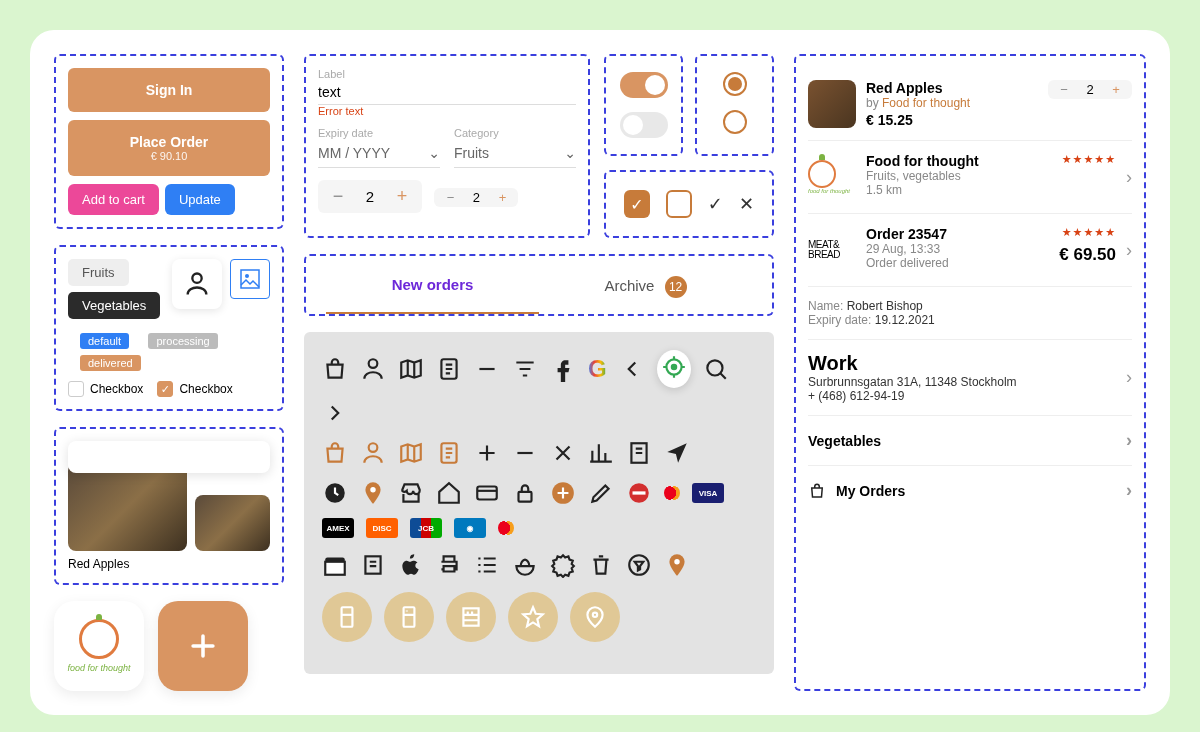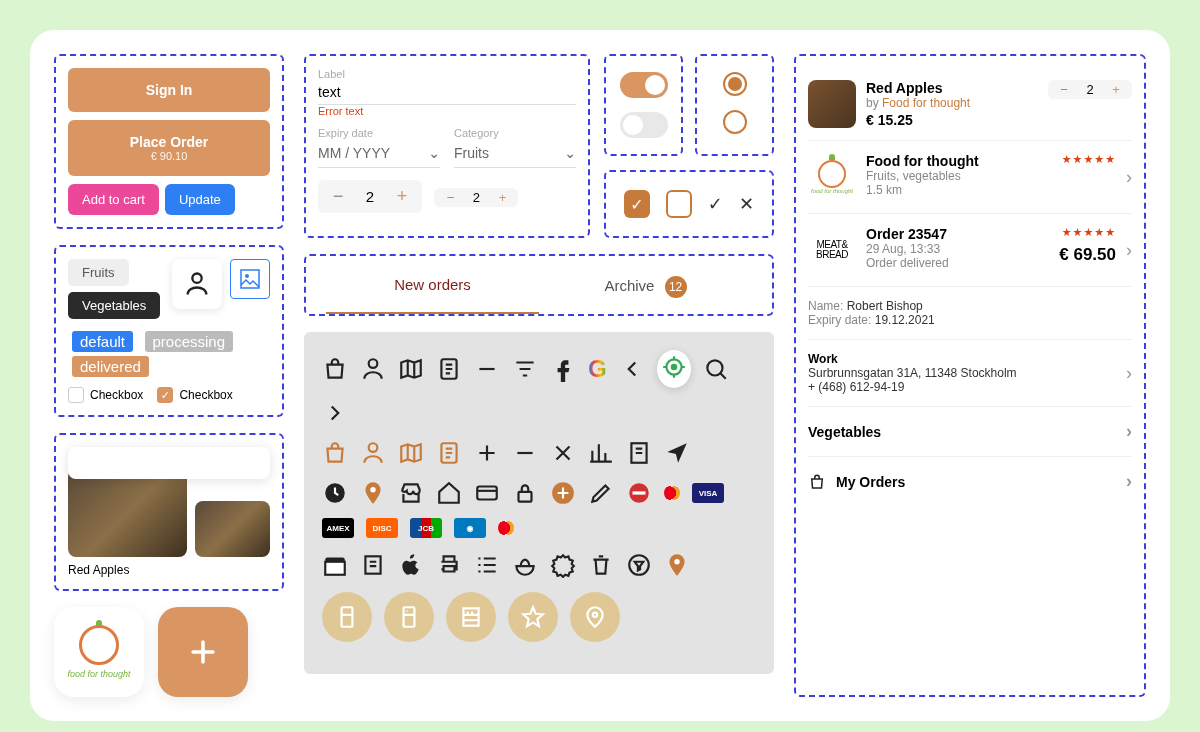--- a/index.html
+++ b/index.html
@@ -13,21 +13,21 @@
 .btn-lg small { display: block; font-weight: 400; font-size: 11px; opacity: 0.9; }
 .btn-row { display: flex; gap: 6px; }
 .btn-sm { border: none; padding: 8px 14px; border-radius: 6px; font-size: 13px; color: #fff; cursor: pointer; }
 .btn-orange { background: #ec4899; }
 .btn-blue { background: #2f7ff4; }
 
 
 .chip { display: inline-block; padding: 6px 14px; border-radius: 5px; font-size: 13px; margin: 0 4px 6px 0; }
 .chip-grey { background: #eee; color: #555; }
 .chip-dark { background: #2b2b2b; color: #fff; }
-.tag { display:inline-block; font-size:15px; padding:2px 8px; border-radius:3px; margin:0 3px 4px 4px; color:#fff; }
+.tag { display:inline-block; font-size:11px; padding:2px 8px; border-radius:3px; margin:0 3px 4px 12px; color:#fff; }
 .tag-blue{background:#2f7ff4;} .tag-grey{background:#bbb;} .tag-orange{background:#d99562;}
 .checkbox-row { display:flex; align-items:center; gap:6px; font-size:12px; margin-top:6px;}
 .cb { width:16px; height:16px; border:1px solid #ccc; border-radius:3px; display:inline-flex; align-items:center; justify-content:center;}
 .cb.checked { background:#d99562; border-color:#d99562; color:#fff; font-size:11px;}
 .user-frame{width:50px;height:50px;border-radius:8px;box-shadow:0 2px 8px rgba(0,0,0,0.1);display:flex;align-items:center;justify-content:center;background:#fff;}
 .img-frame{width:40px;height:40px;border:1.5px solid #2f7ff4;border-radius:4px;display:flex;align-items:center;justify-content:center;color:#2f7ff4;}
 
 
 .thumbs{display:flex;gap:8px;align-items:flex-end;}
 .thumb{background:linear-gradient(135deg,#5a4a3a,#8b6f47,#3d3020);border-radius:8px;}
@@ -71,21 +71,21 @@
 .radio.on::after{content:'';width:14px;height:14px;background:#c77b3a;border-radius:50%;}
 .check-ctrl{display:flex;gap:16px;align-items:center;justify-content:center;padding:18px;}
 .cbox{width:28px;height:28px;border-radius:6px;display:flex;align-items:center;justify-content:center;font-size:16px;}
 .cbox.filled{background:#c77b3a;color:#fff;}
 .cbox.outline{border:2px solid #c77b3a;}
 .mark{font-size:18px;color:#333;}
 
 
 .tabs{display:flex;padding:4px 20px 0;}
 .tab{flex:1;text-align:center;padding:16px 0;font-size:15px;color:#555;position:relative;cursor:pointer;}
-.tab.active{color:#7f1d1d;}
+.tab.active{color:#6d28d9;font-weight:bold;}
 .tab.active::after{content:'';position:absolute;bottom:0;left:0;right:0;height:2px;background:#c77b3a;}
 .badge{display:inline-flex;background:#c77b3a;color:#fff;width:22px;height:22px;border-radius:11px;font-size:12px;align-items:center;justify-content:center;margin-left:6px;}
 
 
 .icon-panel{background:#e3e3e3;border-radius:6px;padding:18px;}
 .icon-row{display:flex;gap:12px;align-items:center;margin-bottom:14px;flex-wrap:wrap;}
 .icon-row svg{width:26px;height:26px;}
 .ic{stroke:#222;stroke-width:2;fill:none;}
 .ic-o{stroke:#c77b3a;stroke-width:2;fill:none;}
 .ic-fill{fill:#222;}
@@ -99,21 +99,21 @@
 .card:last-child{border-bottom:none;}
 .card-img{width:48px;height:48px;border-radius:8px;background:linear-gradient(135deg,#7a5230,#4a3520);flex-shrink:0;}
 .card-body{flex:1;}
 .card-title{font-size:14px;font-weight:600;}
 .card-sub{font-size:12px;color:#888;}
 .card-sub .accent{color:#c77b3a;}
 .card-price{font-size:14px;font-weight:600;margin-top:2px;}
 .stars{color:#d84315;font-size:11px;letter-spacing:1px;}
 .chev{color:#999;font-size:18px;align-self:center;}
 .card-right{display:flex;flex-direction:column;align-items:flex-end;gap:4px;}
-.logo-sq{width:48px;height:48px;border-radius:8px;display:flex;flex-direction:column;align-items:center;justify-content:center;flex-shrink:0;}
+.logo-sq{width:48px;height:48px;border-radius:8px;display:flex;flex-direction:column;justify-content:center;flex-shrink:0;}
 .mb-logo{font-family:Impact,sans-serif;font-size:10px;line-height:1;letter-spacing:-0.5px;}
 .mc-dot{display:inline-block;width:16px;height:16px;border-radius:50%;background:radial-gradient(circle at 35% 50%,#eb001b 50%,transparent 51%),radial-gradient(circle at 65% 50%,#f79e1b 50%,transparent 51%);}
 .row-item{display:flex;justify-content:space-between;align-items:center;padding:14px 0;font-size:14px;font-weight:600;border-bottom:1px solid #eee;}
 .row-item:last-child{border-bottom:none;}
 </style>
 </head>
 <body>
 
 <div class="canvas">
 
@@ -498,21 +498,21 @@
   </div>
 
   <div class="card" style="display:block;">
     <div class="card-sub"><span>Name:</span> <span style="color:#333;">Robert Bishop</span></div>
     <div class="card-sub"><span>Expiry date:</span> <span style="color:#333;">19.12.2021</span></div>
   </div>
 
   <div class="card" style="display:block;">
     <div style="display:flex;justify-content:space-between;">
       <div style="flex:1;">
-        <div class="card-title" style="font-size:12px;">Work</div>
+        <div class="card-title" style="font-size:20px;">Work</div>
         <div class="card-sub" style="color:#333;">Surbrunnsgatan 31A, 11348 Stockholm</div>
         <div class="card-sub" style="color:#333;">+ (468) 612-94-19</div>
       </div>
       <div class="chev">›</div>
     </div>
   </div>
 
   <div class="row-item">
     <span>Vegetables</span>
     <span class="chev">›</span>

